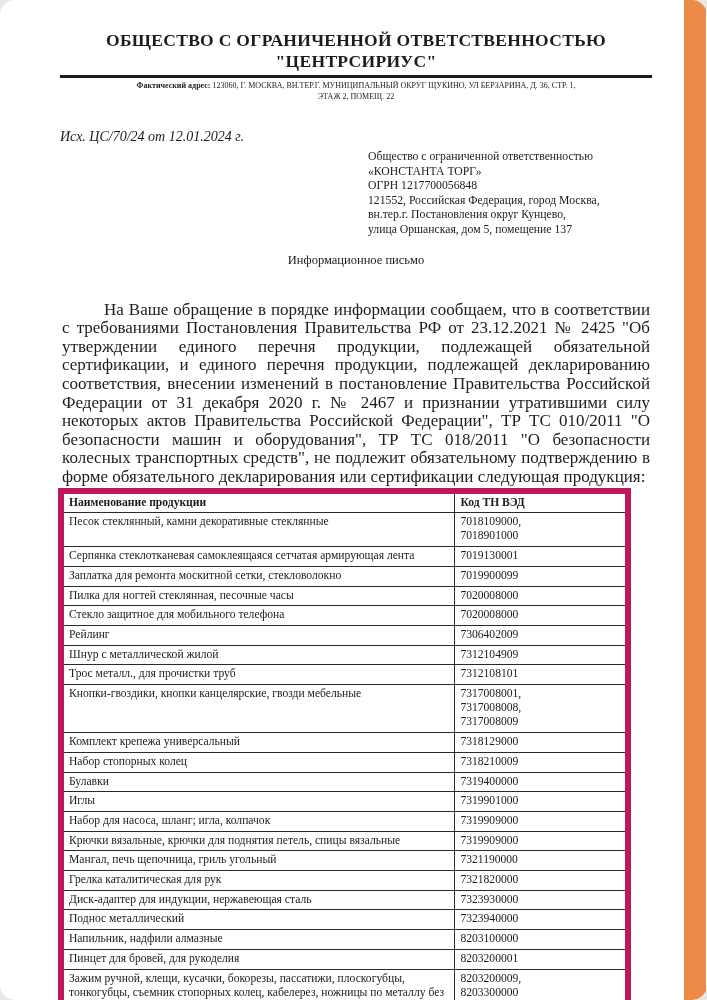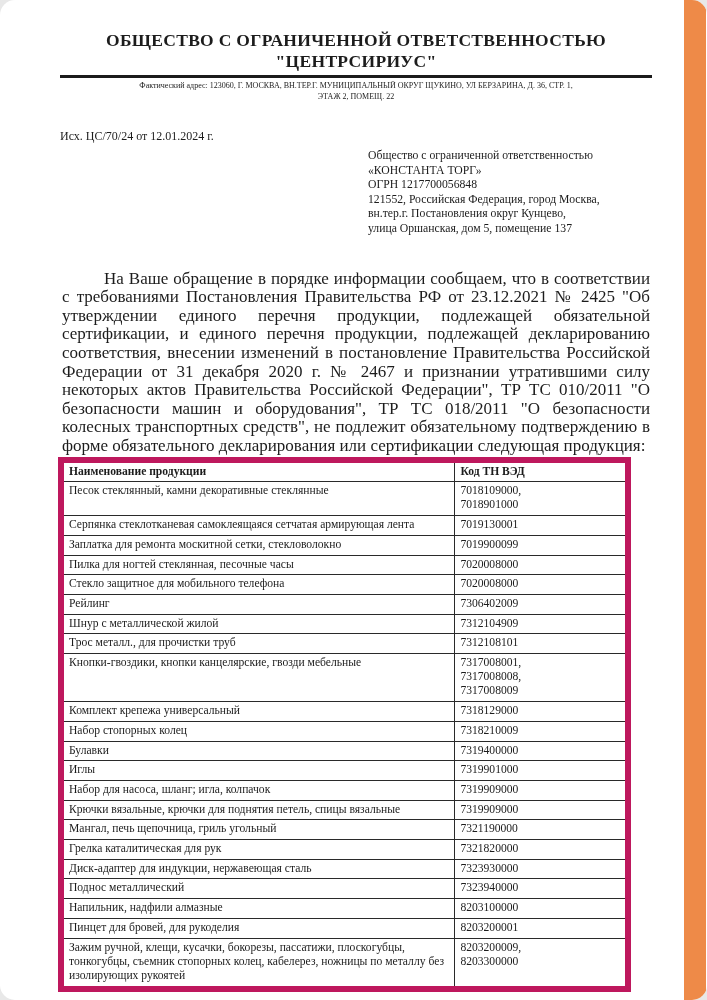--- a/index.html
+++ b/index.html
@@ -15,23 +15,23 @@
   }
   .stripe {
     position:absolute; top:0; right:1px;
     width:22px; height:100%;
   }
   .content { position:absolute; left:60px; top:30px; width:592px; }
 
   .org-title { text-align:center; font-weight:bold; font-size:17.5px; line-height:21px; letter-spacing:0.3px; }
   .rule { border-top:3px solid #1b1b1b; margin-top:3px; }
   .address { text-align:center; font-size:8px; line-height:11px; margin-top:2px; color:#222; }
-  .address .lbl { font-weight:normal; }
-
-  .ref { margin-top:27px; font-size:12px; }
+  .address .lbl { font-weight:bold; }
+
+  .ref { margin-top:27px; font-size:14px;font-style:italic; }
 
   .recipient { margin-left:308px; margin-top:5px; font-size:11.7px; line-height:14.6px; }
 
   .subject { text-align:center; margin-top:15px; font-size:12.5px; }
 
   .body-par {
     margin:33px 0 0 2px; width:588px;
     font-size:17px; line-height:18.6px;
     text-align:justify; text-indent:42px;
   }
@@ -76,20 +76,21 @@
 
     <div class="recipient">
       <div>Общество с ограниченной ответственностью</div>
       <div>«КОНСТАНТА ТОРГ»</div>
       <div>ОГРН 1217700056848</div>
       <div>121552, Российская Федерация, город Москва,</div>
       <div>вн.тер.г. Постановления округ Кунцево,</div>
       <div>улица Оршанская, дом 5, помещение 137</div>
     </div>
 
+    <div class="subject">Информационное письмо</div>
 
     <p class="body-par">На Ваше обращение в порядке информации сообщаем, что в соответствии с требованиями Постановления Правительства РФ от 23.12.2021 № 2425 "Об утверждении единого перечня продукции, подлежащей обязательной сертификации, и единого перечня продукции, подлежащей декларированию соответствия, внесении изменений в постановление Правительства Российской Федерации от 31 декабря 2020 г. № 2467 и признании утратившими силу некоторых актов Правительства Российской Федерации", ТР ТС 010/2011 "О безопасности машин и оборудования", ТР ТС 018/2011 "О безопасности колесных транспортных средств",  не подлежит обязательному подтверждению в форме обязательного декларирования или сертификации следующая продукция:</p>
 
     <table class="products">
       <colgroup>
           <col class="c-name">
           <col class="c-code">
         </colgroup>
       <thead>
         <tr>

